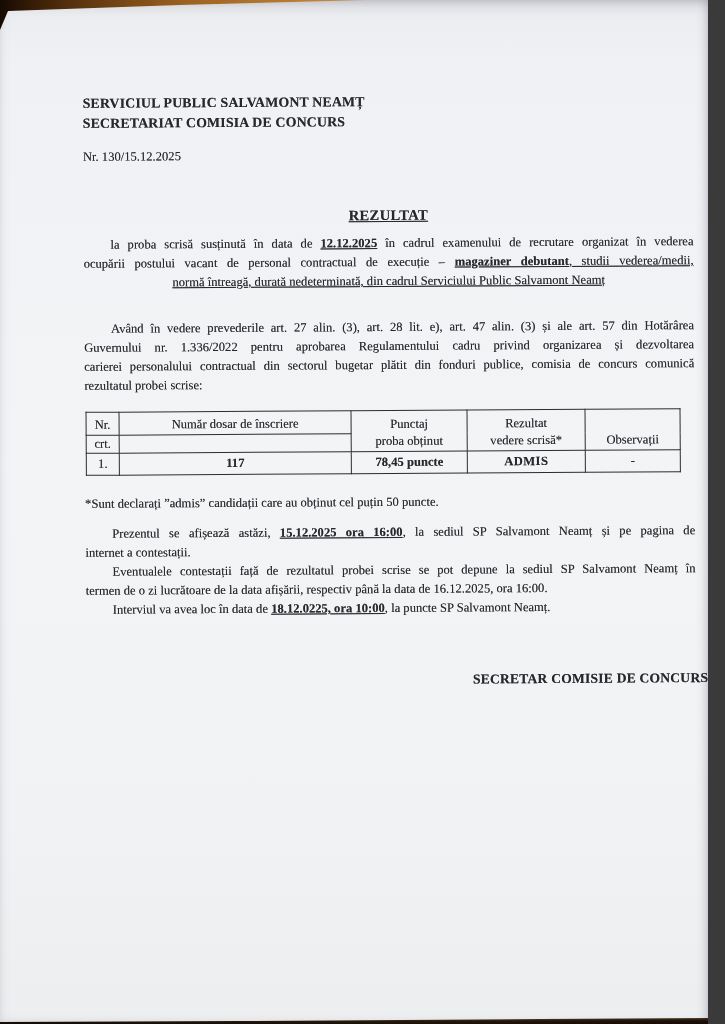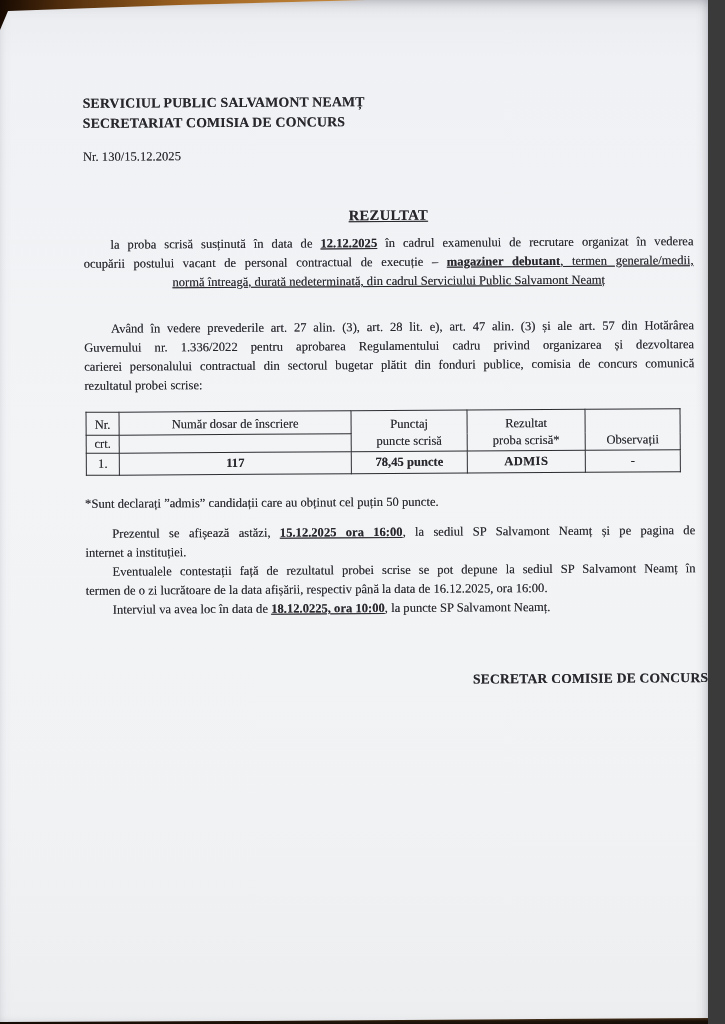--- a/index.html
+++ b/index.html
@@ -63,21 +63,21 @@
         <div>SERVICIUL PUBLIC SALVAMONT NEAMȚ</div>
         <div>SECRETARIAT COMISIA DE CONCURS</div>
       </div>
 
       <div class="nr">Nr. 130/15.12.2025</div>
 
       <div class="title">REZULTAT</div>
 
       <div class="p1">
           <div class="ln just ind"><span>la proba scrisă susținută în data de </span><span class="b">12.12.2025</span><span> în cadrul examenului de recrutare organizat în vederea</span></div>
-          <div class="ln just"><span>ocupării postului vacant de personal contractual de execuție – </span><span class="b u">magaziner debutant</span><span class="u">, termen generale/medii,</span></div>
+          <div class="ln just"><span>ocupării postului vacant de personal contractual de execuție – </span><span class="b u">magaziner debutant</span><span class="u">, studii vederea/medii,</span></div>
           <div class="ln center"><span class="u">normă întreagă, durată nedeterminată, din cadrul Serviciului Public Salvamont Neamț</span></div>
         </div>
 
       <div class="p2">
           <div class="ln just ind"><span>Având în vedere prevederile art. 27 alin. (3), art. 28 lit. e), art. 47 alin. (3) și ale art. 57 din Hotărârea</span></div>
           <div class="ln just"><span>Guvernului nr. 1.336/2022 pentru aprobarea Regulamentului cadru privind organizarea și dezvoltarea</span></div>
           <div class="ln just"><span>carierei personalului contractual din sectorul bugetar plătit din fonduri publice, comisia de concurs comunică</span></div>
           <div class="ln left"><span>rezultatul probei scrise:</span></div>
         </div>
 
@@ -88,25 +88,25 @@
             <col style="width:116px">
             <col style="width:118px">
             <col style="width:95px">
         </colgroup>
         <tbody>
             <tr class="hr1">
           <th>Nr.</th>
           <th>Număr dosar de înscriere</th>
           <th class="span2" rowspan="2">
             <div>Punctaj</div>
-            <div>puncte scrisă</div>
+            <div>proba obținut</div>
           </th>
           <th class="span2" rowspan="2">
             <div>Rezultat</div>
-            <div>proba scrisă*</div>
+            <div>vedere scrisă*</div>
           </th>
           <th class="top" rowspan="2">Observații</th>
         </tr>
         <tr class="hr2">
           <th>crt.</th>
           <th></th>
         </tr>
         <tr class="data">
           <td>1.</td>
           <td class="bold">117</td>
@@ -114,21 +114,21 @@
           <td class="bold admis">ADMIS</td>
           <td>-</td>
         </tr>
       </tbody>
         </table>
 
       <div class="footnote">*Sunt declarați ”admis” candidații care au obținut cel puțin 50 puncte.</div>
 
       <div class="closing">
           <div class="ln just ind"><span>Prezentul se afișează astăzi, </span><span class="b">15.12.2025 ora 16:00</span><span>, la sediul SP Salvamont Neamț și pe pagina de</span></div>
-          <div class="ln left"><span>internet a instituției.</span></div>
+          <div class="ln left"><span>internet a contestații.</span></div>
           <div class="ln just ind"><span>Eventualele contestații față de rezultatul probei scrise se pot depune la sediul SP Salvamont Neamț în</span></div>
           <div class="ln left"><span>termen de o zi  lucrătoare de la data afișării, respectiv până la data de 16.12.2025, ora 16:00.</span></div>
           <div class="ln left ind"><span>Interviul va avea loc în data de </span><span class="b">18.12.0225, ora 10:00</span><span>, la puncte SP Salvamont Neamț.</span></div>
         </div>
 
       <div class="signature">SECRETAR COMISIE DE CONCURS</div>
 
     </div>
   </div>
 </div>

